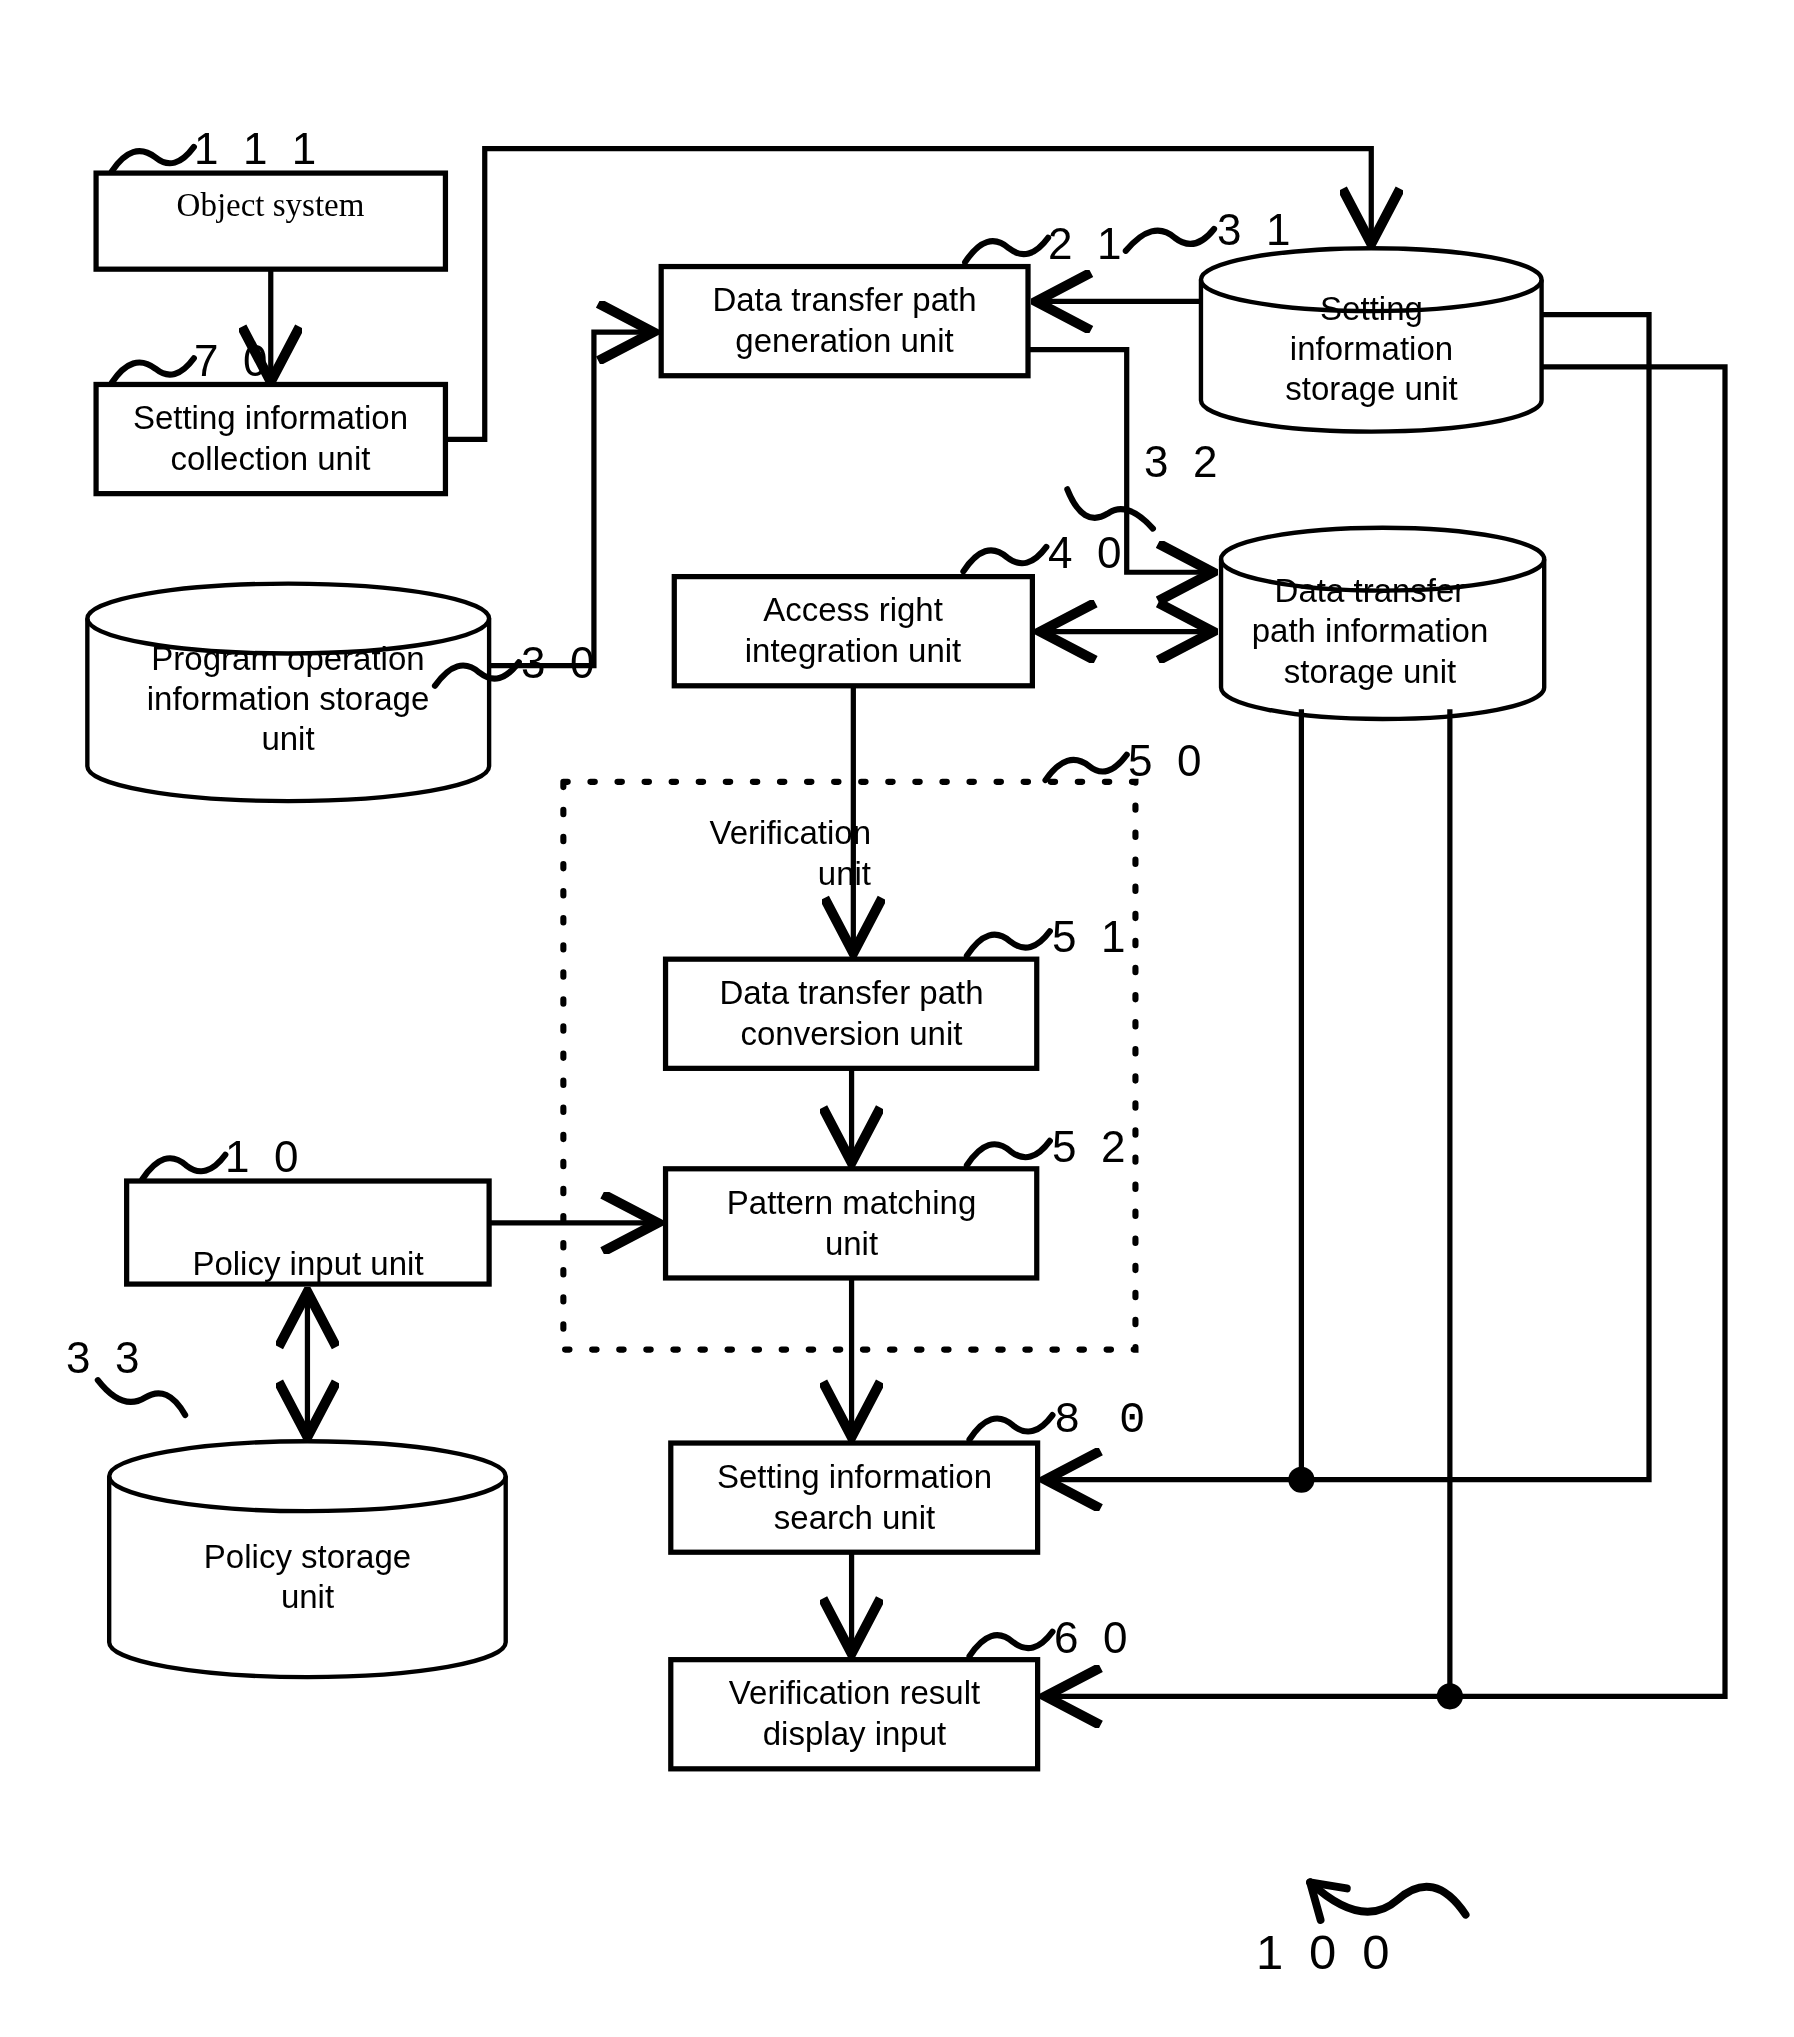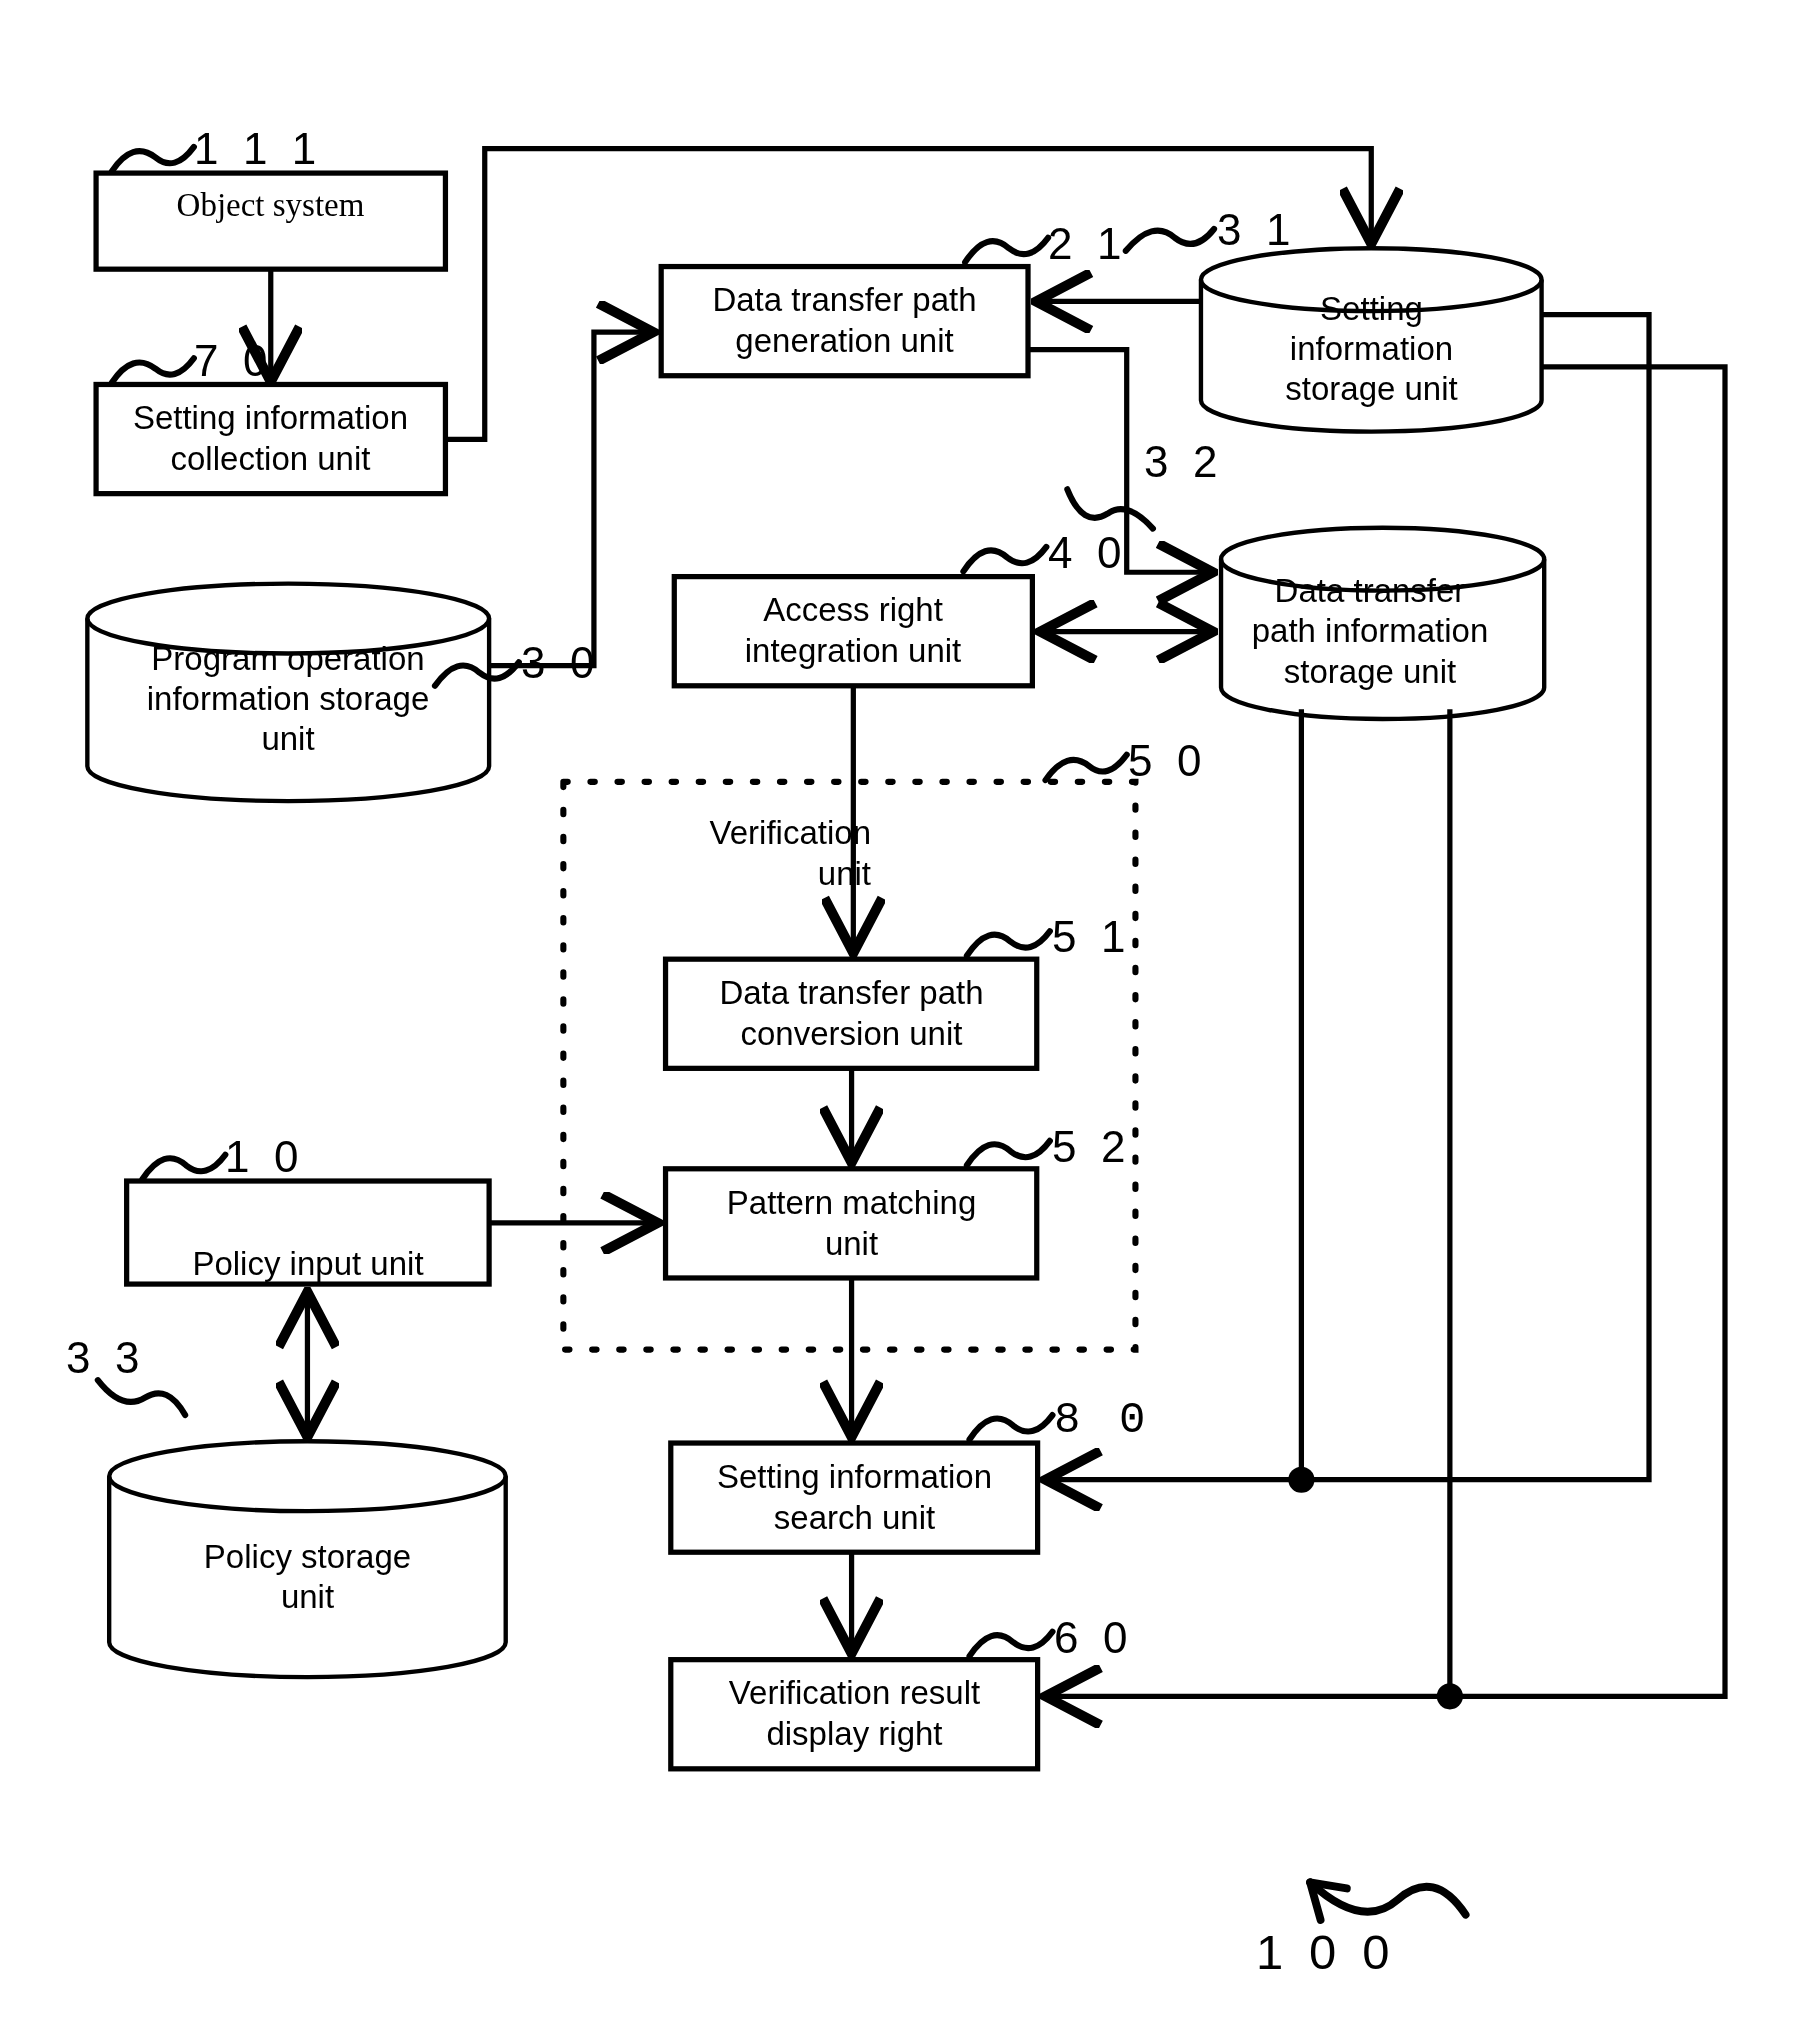--- a/index.html
+++ b/index.html
@@ -154,21 +154,21 @@
       <span style="white-space:pre-line;">Policy input unit</span>
     </div>
 
   <div class="boxtext ctr" style="left:671px;top:1443px;width:367px;height:109px;">
       <span style="white-space:pre-line;">Setting information
 search unit</span>
     </div>
 
   <div class="boxtext ctr" style="left:671px;top:1659px;width:367px;height:109px;">
       <span style="white-space:pre-line;">Verification result
-display right</span>
+display input</span>
     </div>
 
   <div class="cyltext ctr" style="left:1201px;top:288px;width:341px;height:122px;">
       <span style="white-space:pre-line;">Setting
 information
 storage unit</span>
     </div>
 
   <div class="cyltext ctr" style="left:1197px;top:568px;width:346px;height:127px;">
       <span style="white-space:pre-line;">Data transfer

